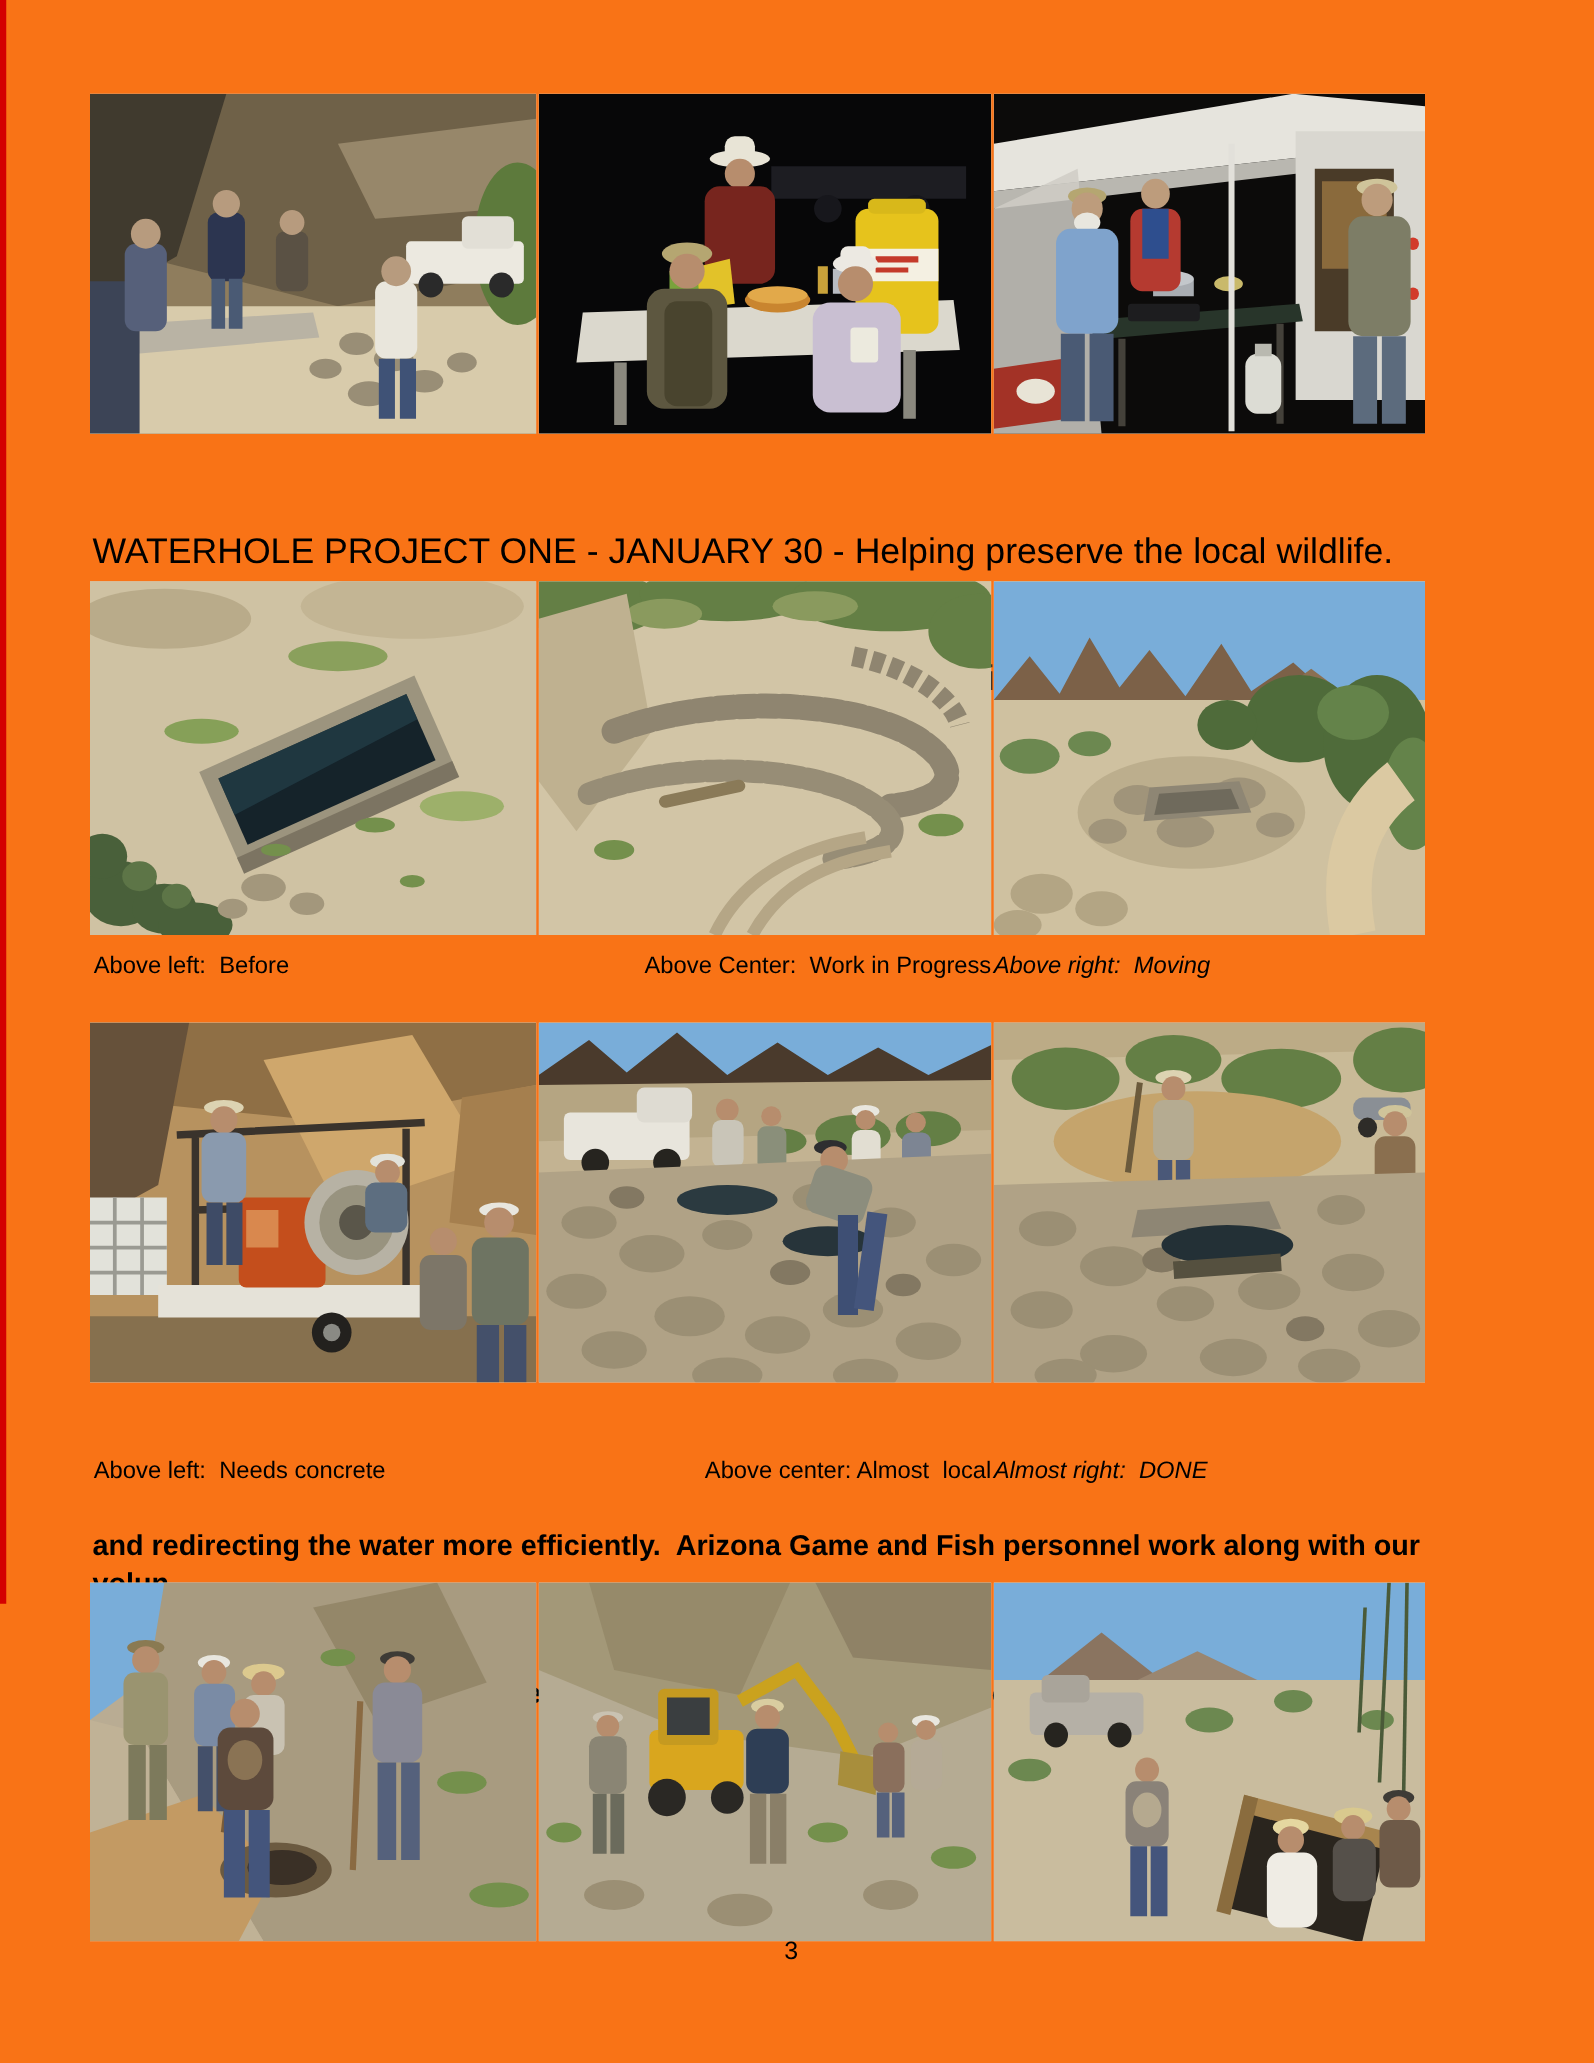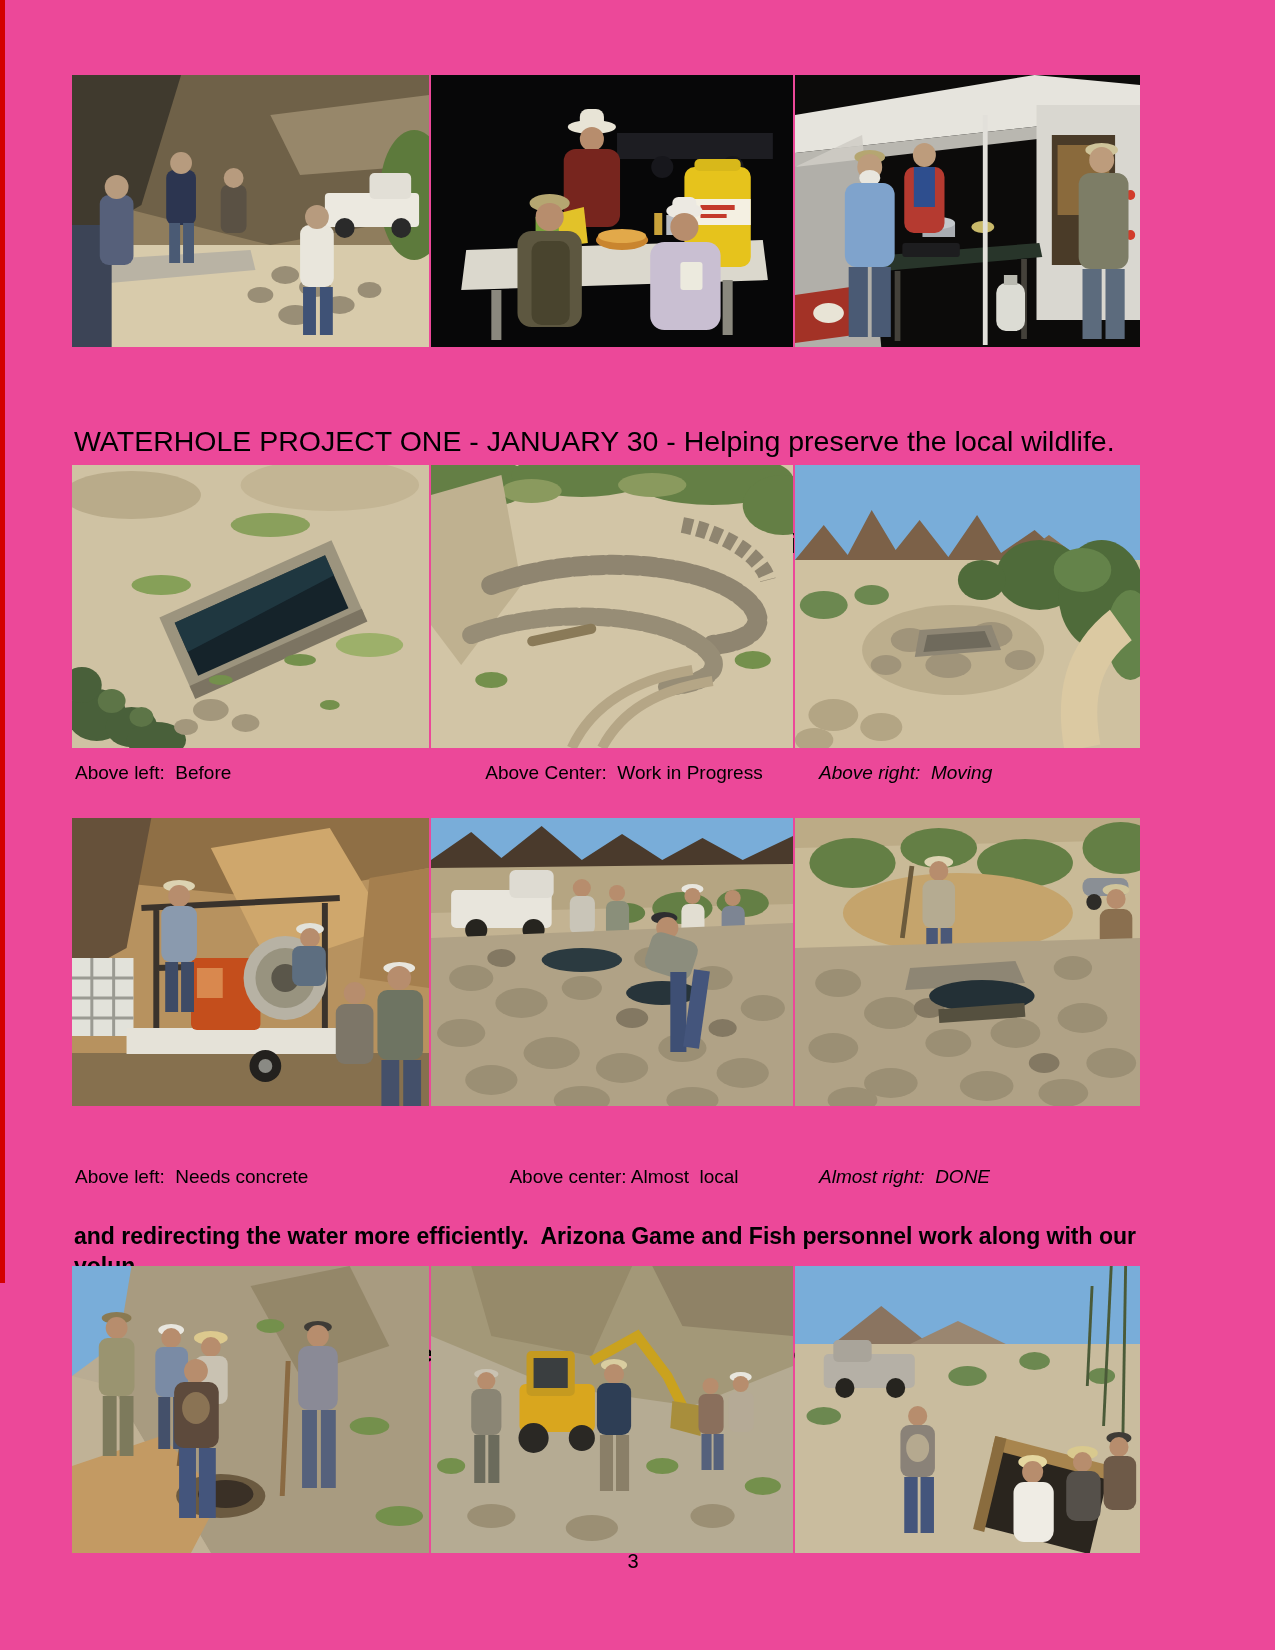--- a/index.html
+++ b/index.html
@@ -1,36 +1,36 @@
 <!DOCTYPE html>
 <html><head>
 <meta charset="utf-8">
 <style>
   html,body{margin:0;padding:0;background:#ffffff;}
-  .page{position:relative;width:1275px;height:1650px;background:#ec4899;overflow:hidden;
+  .page{position:relative;width:1275px;height:1650px;background:#f97316;overflow:hidden;
         font-family:"Liberation Sans","DejaVu Sans",sans-serif;color:#000;}
   .stripe{position:absolute;left:0;top:0;width:5px;height:1283px;}
   .photo-row{position:absolute;left:72px;width:1068px;display:grid;
              grid-template-columns:357px 362px 345px;column-gap:2px;}
   .r1{top:75px;height:272px;}
   .r2{top:465px;height:283px;}
   .r3{top:818px;height:288px;}
   .r4{top:1266px;height:287px;}
   figure.ph{margin:0;padding:0;overflow:hidden;background:#d8d0ba;}
   figure.ph svg{display:block;width:100%;height:100%;}
   .heading{position:absolute;left:74px;width:1110px;white-space:pre-wrap;}
   .h-intro{top:356px;font-size:28.5px;line-height:34px;font-weight:400;}
   .h-proj2{top:1163px;font-size:23px;line-height:29.5px;font-weight:700;}
   .cap-row{position:absolute;left:72px;width:1068px;display:grid;
-           grid-template-columns:357px 362px 345px;column-gap:14px;
+           grid-template-columns:357px 362px 345px;column-gap:2px;
            font-size:19px;font-weight:400;white-space:pre-wrap;}
   .caps2{top:762px;}
   .caps3{top:1166px;}
   .cap-left{text-align:left;padding-left:3px;}
-  .cap-center{text-align:center;}
+  .cap-center{text-align:right;}
   .cap-right{text-align:left;font-style:italic;}
   .pagenum{position:absolute;top:1550px;left:0;width:1266px;text-align:center;font-size:20px;}
 </style>
 </head>
 <body>
 
 <div class="page">
 
   <div class="stripe" style="background:#d40000;"></div>
 

